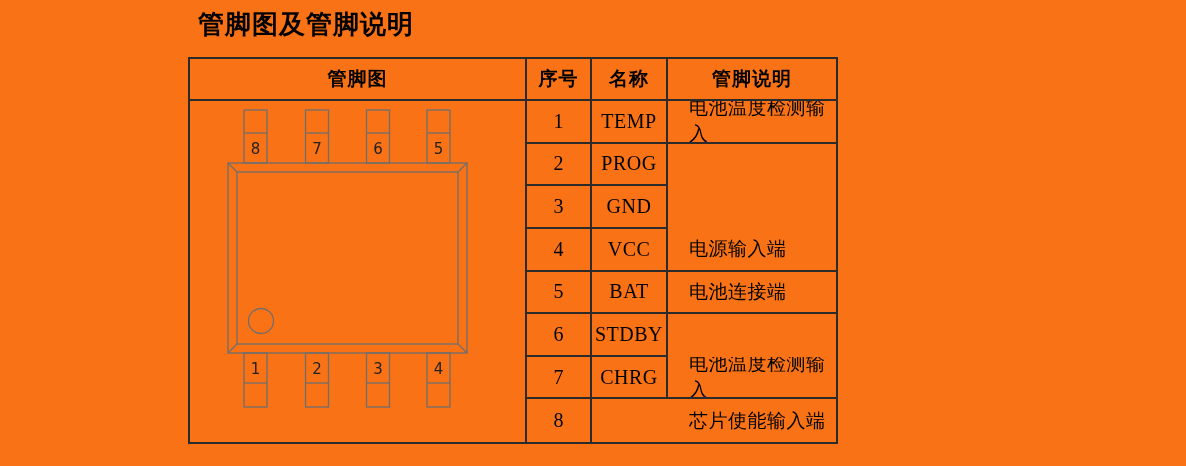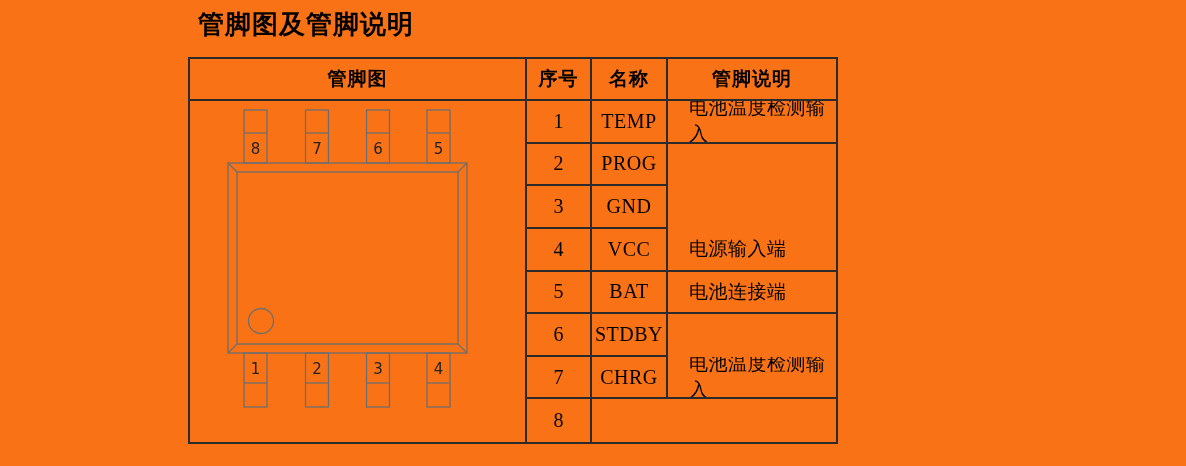--- a/index.html
+++ b/index.html
@@ -119,15 +119,16 @@
     <div class="cell desc-cell no-r" style="grid-row:6;grid-column:4">电池连接端</div>
 
     <div class="cell num-cell" style="grid-row:7;grid-column:2">6</div>
     <div class="cell name-cell" style="grid-row:7;grid-column:3">STDBY</div>
 
     <div class="cell num-cell" style="grid-row:8;grid-column:2">7</div>
     <div class="cell name-cell" style="grid-row:8;grid-column:3">CHRG</div>
     <div class="cell desc-cell no-r" style="grid-row:8;grid-column:4">电池温度检测输入</div>
 
     <div class="cell num-cell no-b" style="grid-row:9;grid-column:2">8</div>
+    <div class="cell desc-cell no-r no-b" style="grid-row:9;grid-column:4">芯片使能输入端</div>
 
   </div>
 </div>
 
 </body></html>

